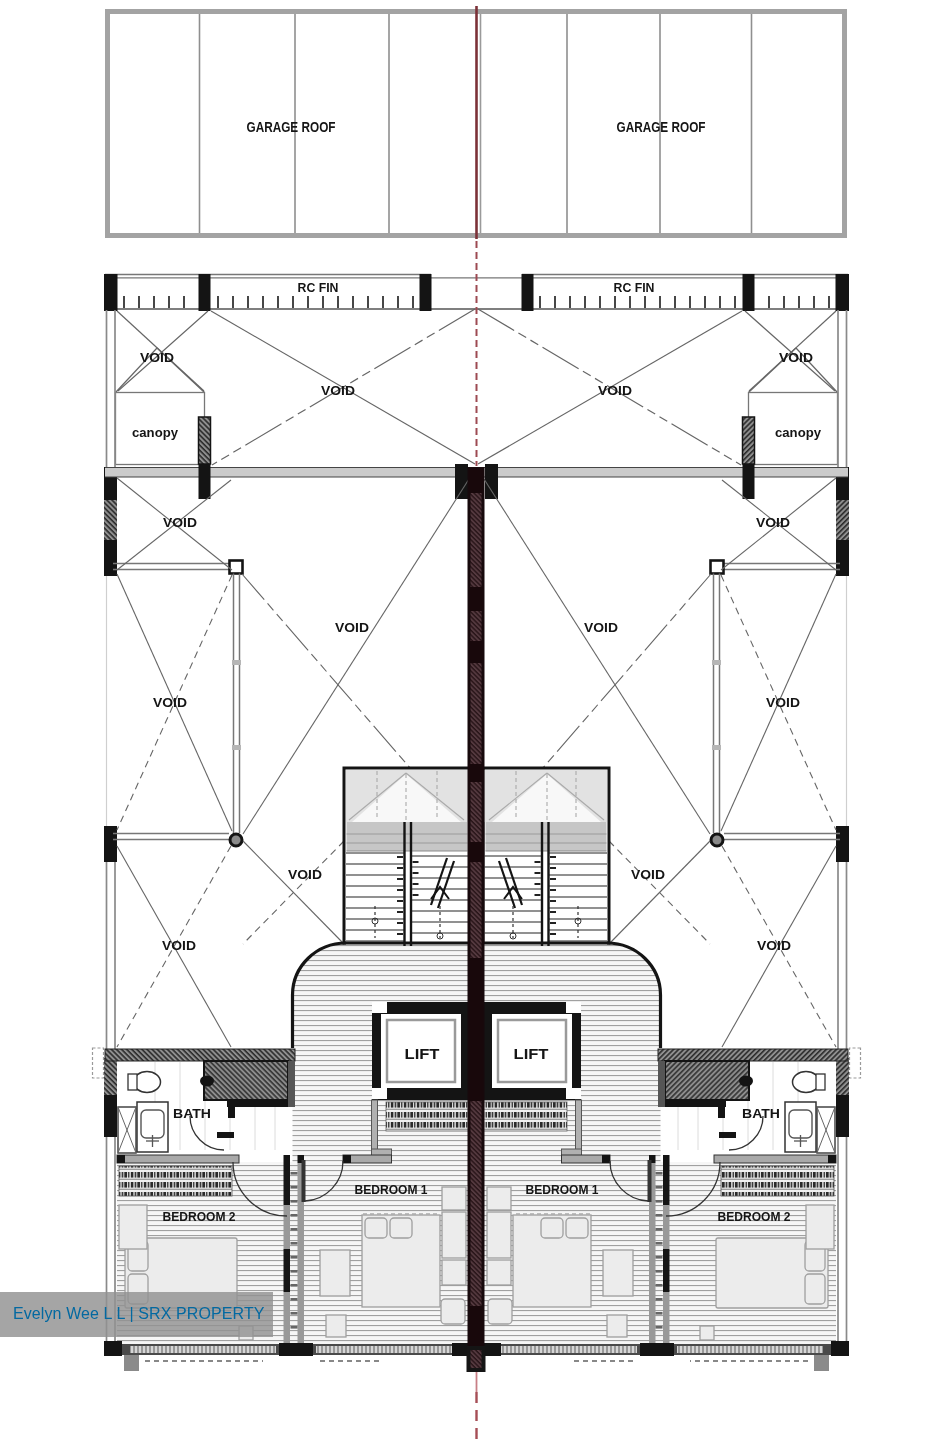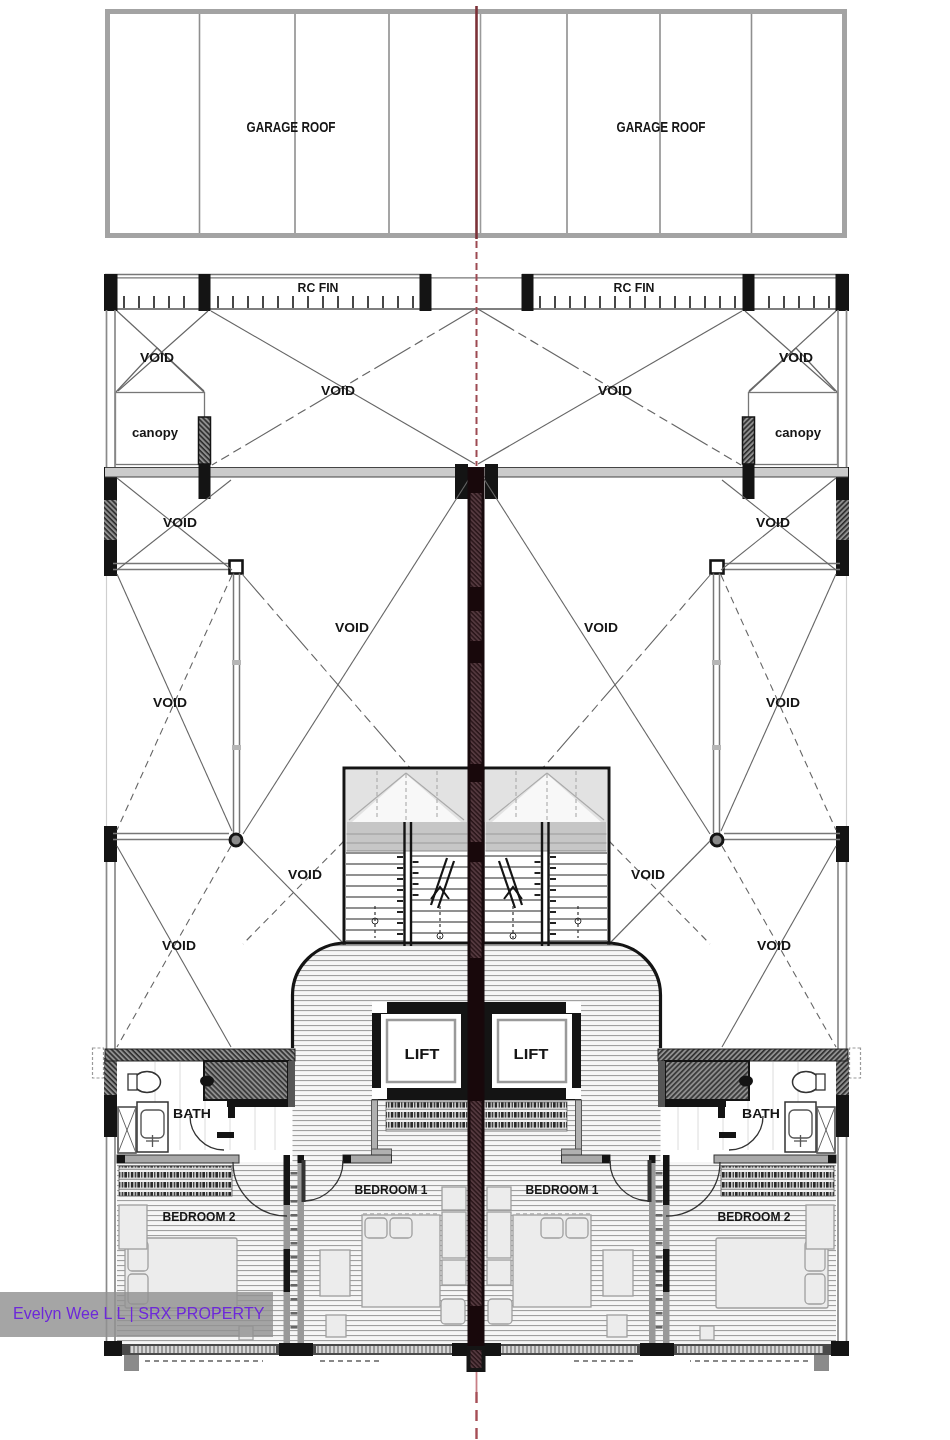--- a/index.html
+++ b/index.html
@@ -1,21 +1,21 @@
 <!DOCTYPE html>
 <html><head>
 <meta charset="utf-8">
 <style>
   html,body{margin:0;padding:0;background:#ffffff;}
   #page{position:relative;width:950px;height:1440px;background:#ffffff;overflow:hidden;}
   svg{position:absolute;top:0;left:0;}
   text{font-family:"Liberation Sans",sans-serif;fill:#151515;}
   .lbl{font-weight:bold;}
   #wm{position:absolute;left:0;top:1292px;width:273px;height:45px;background:rgba(145,145,145,0.82);}
-  #wmtext{position:absolute;left:13px;top:1305px;color:#6d28d9;font-family:"Liberation Sans",sans-serif;font-size:16px;letter-spacing:0.1px;}
+  #wmtext{position:absolute;left:13px;top:1305px;color:#0369a1;font-family:"Liberation Sans",sans-serif;font-size:16px;letter-spacing:0.1px;}
 </style>
 </head>
 <body>
 <div id="page">
 <svg width="950" height="1440" viewBox="0 0 950 1440">
 <defs>
   <pattern id="pfloor" width="7" height="5" patternUnits="userSpaceOnUse">
     <rect width="7" height="5" fill="#f6f6f6"></rect>
     <rect y="0" width="7" height="1.1" fill="#a0a0a0"></rect>
   </pattern>

